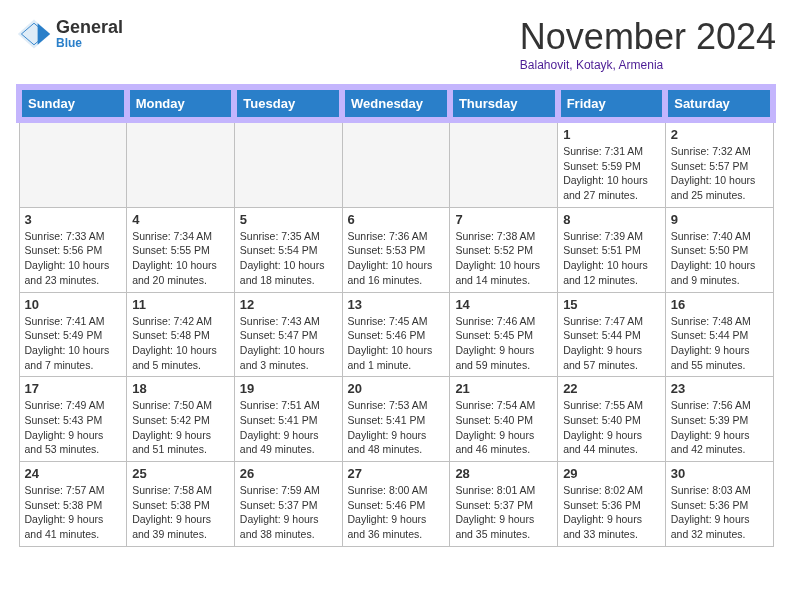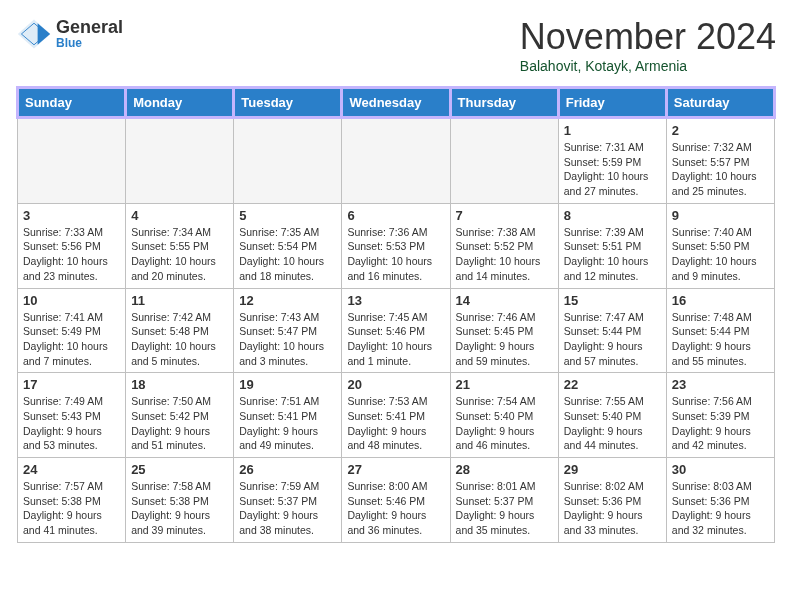--- a/index.html
+++ b/index.html
@@ -42,35 +42,35 @@
     }
     .title-area {
       text-align: left;
     }
     .month-title {
       font-size: 36px;
       font-weight: normal;
       color: #333;
     }
     .location {
-      font-size: 14px;
-      color: #14532d;
+      font-size: 12px;
+      color: #4c1d95;
     }
     .calendar {
       width: 100%;
       border-collapse: collapse;
     }
     .calendar th {
       background: #2a7fc9;
       color: #fff;
       font-size: 13px;
       font-weight: bold;
       padding: 6px 6px;
       text-align: left;
-      border: 3px solid #c4b5fd;
+      border: 6px solid #c4b5fd;
     }
     .calendar td {
       border: 1px solid #c0c0c0;
       vertical-align: top;
       padding: 4px 5px;
       width: 108px;
       min-height: 80px;
       font-size: 11px;
       color: #333;
       background: #fff;

